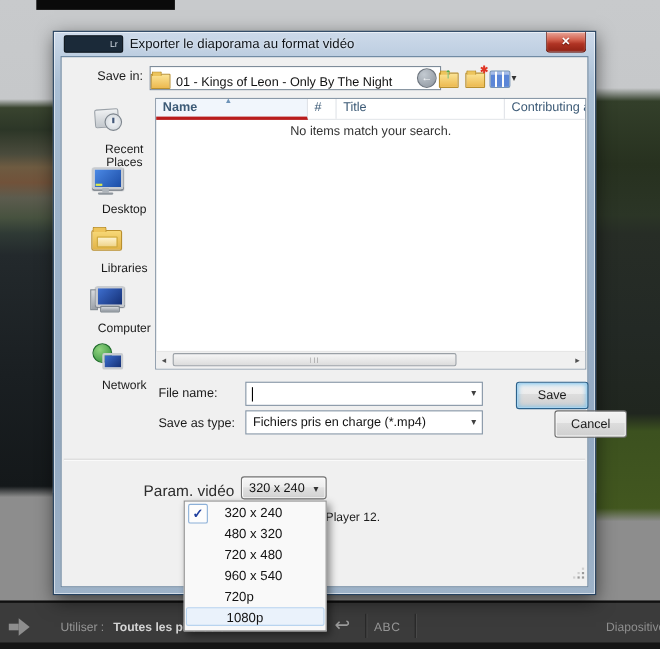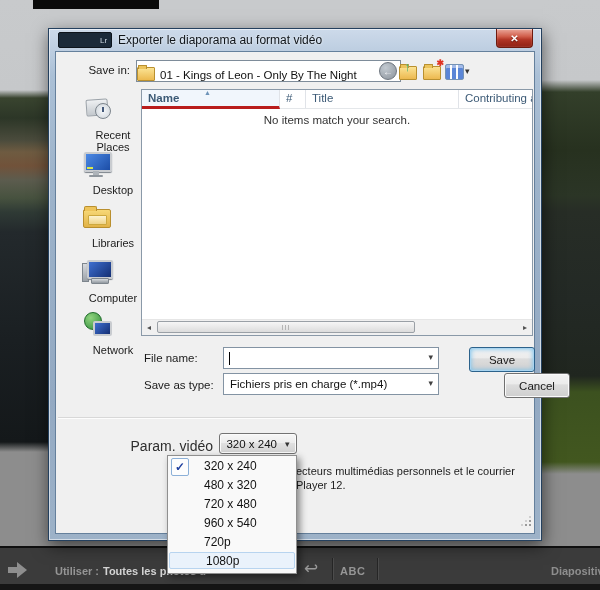--- a/index.html
+++ b/index.html
@@ -124,21 +124,21 @@
   .mrow.hl{margin:0 1px;background:#eaf2fb;border:1px solid #b8d4ef;border-radius:2px;height:17px;line-height:17px;box-sizing:border-box;}
   .mcheckbox{position:absolute;left:3px;top:1px;width:16px;height:16px;border:1px solid #8cb0d8;border-radius:2px;background:#fdfdfd;
     color:#1f3f9e;font-size:12px;font-weight:bold;display:flex;align-items:center;justify-content:center;}
 
   
   .lr-toolbar{left:0;top:546px;width:600px;height:44px;background:#3b3b3b;border-top:2px solid #101010;box-sizing:border-box;z-index:5;
     box-shadow:inset 0 -6px 0 #151515;}
   .tb-arrow{left:8px;top:14px;width:22px;height:16px;cursor:pointer;}
   .tb-arrow .bar{position:absolute;left:0;top:5px;width:9px;height:6px;background:#8e8e8e;}
   .tb-arrow .tri{position:absolute;left:9px;top:0;width:0;height:0;border-left:10px solid #8e8e8e;border-top:8px solid transparent;border-bottom:8px solid transparent;}
-  .tb-text{font-size:11px;color:#969696;top:17px;font-weight:bold;}
+  .tb-text{font-size:11px;color:#969696;top:17px;}
   .tb-use-label{left:55px;cursor:default;}
   .tb-use-value{left:103px;color:#d4d4d4;font-weight:bold;cursor:pointer;}
   .tb-return{left:304px;top:10px;font-size:17px;color:#9b9b9b;cursor:pointer;}
   .tb-div{top:10px;width:0;height:22px;border-left:1px solid #262626;border-right:1px solid #4c4c4c;}
   .tb-div1{left:332px;} .tb-div2{left:377px;}
   .tb-abc{left:340px;letter-spacing:.5px;cursor:pointer;}
   .tb-right{left:551px;color:#8e8e8e;cursor:default;white-space:nowrap;}
 </style>
 </head>
 <body>
@@ -245,21 +245,20 @@
       </div>
 
       <div class="abs divider"></div>
 
       <span class="abs preset-label">Param. vidéo préd. :</span>
       <div class="abs preset-btn">
         <span>320 x 240</span>
         <span class="pa">▾</span>
       </div>
       <div class="abs desc">
-        <div>ecteurs multimédias personnels et le courrier</div>
         <div>Player 12.</div>
       </div>
 
       <div class="abs grip"></div>
     </div>
   </div>
 
   <div class="abs menu">
     <div class="mrow">
       <span class="mcheckbox">

